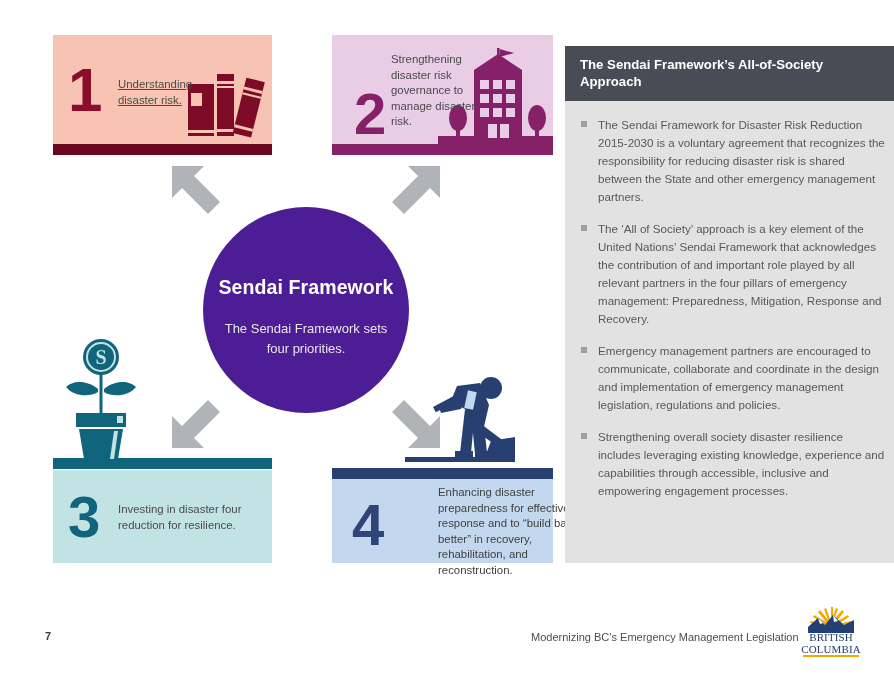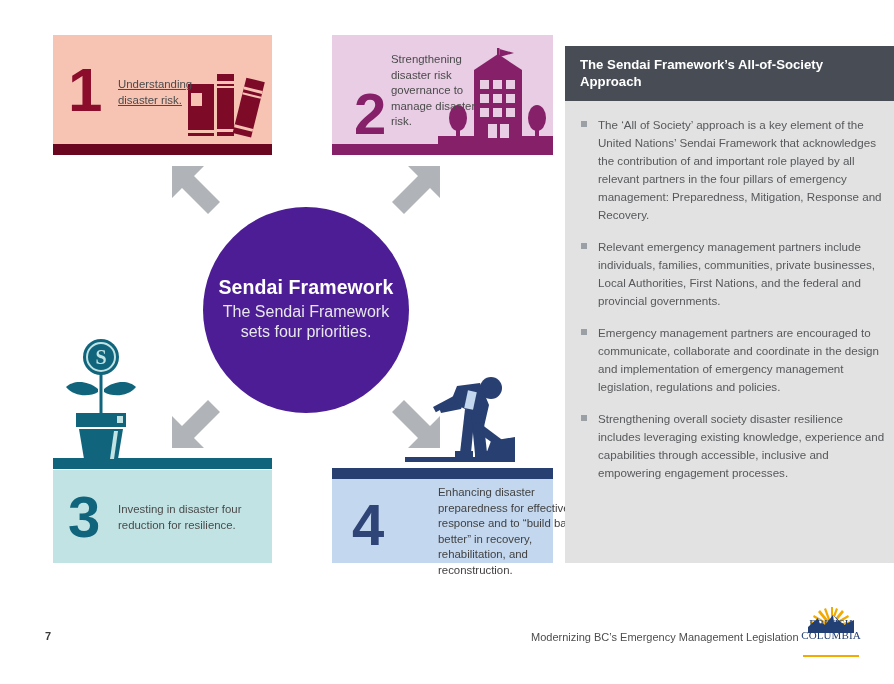--- a/index.html
+++ b/index.html
@@ -61,21 +61,21 @@
   
   #centre-circle{
     position:absolute;left:203px;top:207px;width:206px;height:206px;
     border-radius:50%;background:#4c1d95;color:#ffffff;text-align:center;
   }
   #centre-circle .ttl{
     position:absolute;left:0;right:0;top:69px;font-size:19.5px;font-weight:bold;
     letter-spacing:.1px;
   }
   #centre-circle .sub{
-    position:absolute;left:14px;right:14px;top:95px;font-size:16px;line-height:20px;
+    position:absolute;left:14px;right:14px;top:112px;font-size:13px;line-height:20px;
     color:#e7e7e9;
   }
 
   
   .arrow{position:absolute;}
 
   
   #info-panel{position:absolute;left:565px;top:46px;width:335px;height:517px;background:#e2e2e2;}
   #info-panel .hdr{
     background:#474c55;color:#ffffff;font-weight:bold;font-size:13.2px;line-height:17px;
@@ -86,21 +86,21 @@
   .bullet .sq{
     position:absolute;left:1px;top:6px;width:6px;height:6px;background:#9aa0a6;
   }
   .bullet .tx{font-size:11.6px;line-height:15.8px;color:#56585b;}
 
   
   #footer-page-number{position:absolute;left:45px;top:630px;font-size:11px;font-weight:bold;color:#3a3a3a;}
   #footer-title{position:absolute;left:495px;top:631px;font-size:11px;color:#4d4d4d;white-space:nowrap;margin-left:36px;}
   #bc-logo{position:absolute;left:800px;top:606px;width:62px;height:52px;}
   #bc-logo .wordmark{
-    position:absolute;left:0;right:0;top:12px;text-align:center;color:#234075;
+    position:absolute;left:0;right:0;top:26px;text-align:center;color:#234075;
     font-family:"Liberation Serif","DejaVu Serif",serif;font-size:11px;line-height:11.5px;
     letter-spacing:.1px;
   }
   #bc-logo .underline{position:absolute;left:3px;right:3px;top:49px;height:2px;background:#f2a900;}
 </style>
 </head>
 <body>
 
 <div class="page">
 
@@ -228,25 +228,28 @@
   <div id="centre-circle">
     <div class="ttl">Sendai Framework</div>
     <div class="sub">The Sendai Framework sets four priorities.</div>
   </div>
 
   <div id="info-panel">
     <div class="hdr">The Sendai Framework’s All-of-Society Approach</div>
     <div class="bullets">
       <div class="bullet">
         <span class="sq"></span>
+        <span class="tx">The Sendai Framework for Disaster Risk Reduction 2015-2030 is a voluntary agreement that recognizes the responsibility for reducing disaster risk is shared between the State and other emergency management partners.</span>
+      </div>
+      <div class="bullet">
+        <span class="sq"></span>
         <span class="tx">The ‘All of Society’ approach is a key element of the United Nations’ Sendai Framework that acknowledges the contribution of and important role played by all relevant partners in the four pillars of emergency management: Preparedness, Mitigation, Response and Recovery.</span>
       </div>
       <div class="bullet">
         <span class="sq"></span>
-        <span class="tx">Relevant emergency management partners include individuals, families, communities, private businesses, Local Authorities, First Nations, and the federal and provincial governments.</span>
       </div>
       <div class="bullet">
         <span class="sq"></span>
         <span class="tx">Emergency management partners are encouraged to communicate, collaborate and coordinate in the design and implementation of emergency management legislation, regulations and policies.</span>
       </div>
       <div class="bullet">
         <span class="sq"></span>
         <span class="tx">Strengthening overall society disaster resilience includes leveraging existing knowledge, experience and capabilities through accessible, inclusive and empowering engagement processes.</span>
       </div>
     </div>

